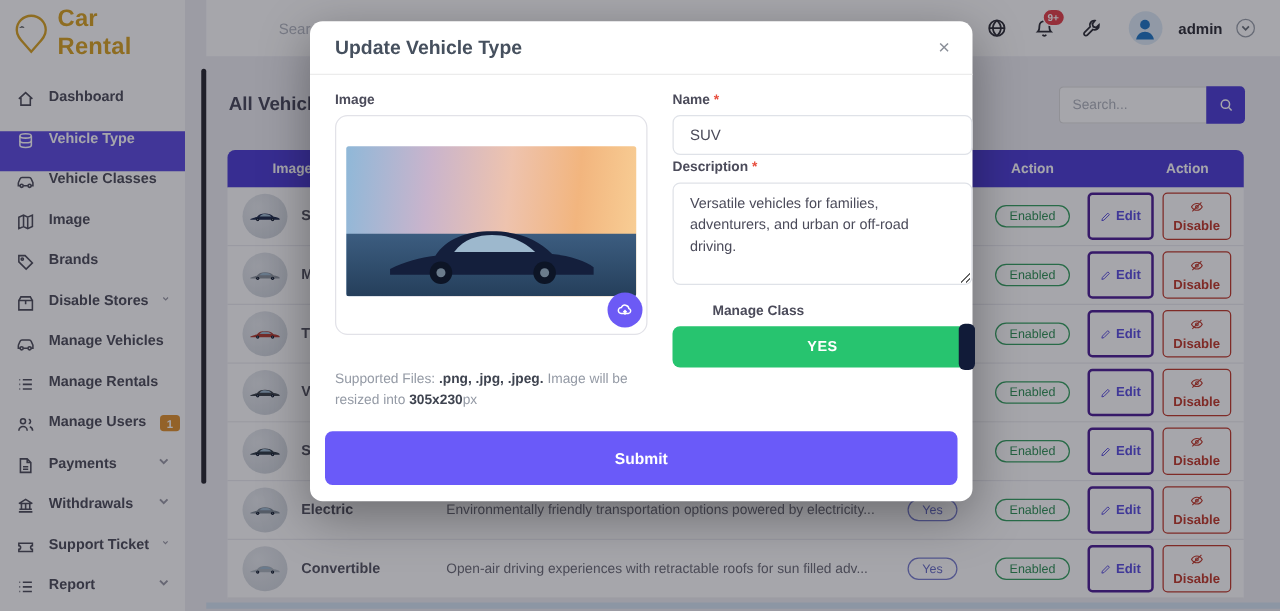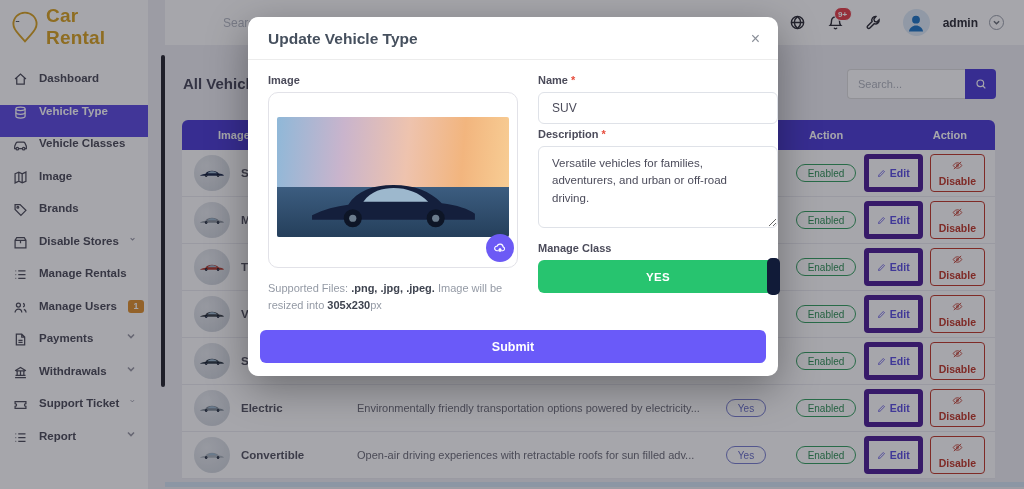--- a/index.html
+++ b/index.html
@@ -111,21 +111,21 @@
     justify-self:center; font-size:10px; padding:2.5px 11px; border-radius:10px; white-space:nowrap;
   }
   .pill-yes { border:1px solid #7a7fd0; color:#6a6fc8; }
   .pill-enabled { border:1px solid #35a15f; color:#2f9156; }
   .cell-action { display:flex; gap:7px; justify-content:flex-end; padding-right:10px; }
   .btn-edit, .btn-disable {
     display:flex; align-items:center; gap:4px; font-size:10.5px; font-weight:600;
     padding:4.5px 8px; border-radius:4px; background:transparent; cursor:pointer;
     font-family:"Liberation Sans", sans-serif;
   }
-  .btn-edit { border:5px solid #4c1d95; color:#5b4ee0; }
+  .btn-edit { border:2px solid #4c1d95; color:#5b4ee0; }
   .btn-edit svg { width:9px; height:9px; stroke:#5b4ee0; fill:none; stroke-width:1.6; }
   .btn-disable { border:1px solid #c0392b; color:#c0392b;flex-direction:column; }
   .btn-disable svg { width:11px; height:11px; stroke:#c0392b; fill:none; stroke-width:1.4; }
   .h-scrollbar {
     position:absolute; left:165px; right:0; bottom:2px; height:5px;
     background:#d6e5f4; z-index:3;
   }
 
   
   .overlay { position:absolute; inset:0; background:rgba(22,22,34,0.38); z-index:40; }
@@ -153,43 +153,43 @@
   .img-ground {
     position:absolute; left:0; right:0; bottom:0; height:42%;
     background:linear-gradient(#3c5d80,#253f5b);
   }
   .img-car { position:absolute; left:11%; bottom:6%; width:78%; }
   .upload-btn {
     position:absolute; right:3px; bottom:5px; width:28px; height:28px; border-radius:50%;
     background:#6c5af5; border:none; display:flex; align-items:center; justify-content:center; cursor:pointer;
   }
   .upload-btn svg { width:14px; height:14px; stroke:#fff; fill:none; stroke-width:1.5; }
-  .supported { margin-top:12px; font-size:11px; color:#949aa5; line-height:1.55; }
+  .supported { margin-top:27px; font-size:11px; color:#949aa5; line-height:1.55; }
   .supported b { color:#3f4450; }
   .text-input {
     width:100%; height:32px; border:1px solid #dfe2e8; border-radius:6px;
     padding:0 13px; font-size:12px; color:#4b4b5a; font-family:"Liberation Sans", sans-serif;
   }
   .textarea {
     width:100%; height:82px; border:1px solid #dfe2e8; border-radius:6px;
     padding:8px 13px; font-size:11.5px; line-height:1.5; color:#4b4b5a;
     font-family:"Liberation Sans", sans-serif; resize:vertical;
   }
-  .mc-label { margin-top:10px; }
+  .mc-label { margin-top:10px;margin-left:32px; }
   .toggle {
     position:relative; width:100%; height:33px; background:#27c46f; border-radius:6px;
     display:flex; align-items:center; justify-content:center; cursor:pointer;
   }
   .toggle-label { color:#fff; font-size:11.5px; font-weight:bold; letter-spacing:.4px; }
   .toggle-handle {
     position:absolute; right:-2px; top:-2px; width:13px; height:37px;
     background:#111b38; border-radius:5px;
   }
   .submit-btn {
-    display:block; margin:12px 12px 13px; width:506px; height:33px;
+    display:block; margin:12px 12px 13px; width:506px; height:43px;
     background:#6a5af9; color:#fff; border:none; border-radius:6px;
     font-size:12.5px; font-weight:600; cursor:pointer; font-family:"Liberation Sans", sans-serif;
   }
 </style>
 </head>
 <body>
 
 <svg width="0" height="0" style="position:absolute">
   <defs>
     <symbol id="ic-home" viewBox="0 0 18 18">
@@ -314,20 +314,29 @@
       <svg class="mi">
           <use href="#ic-tag"></use>
         </svg>
       <span>Brands</span>
     </div>
     <div class="menu-item">
       <svg class="mi">
           <use href="#ic-box"></use>
         </svg>
       <span>Disable Stores</span>
+      <svg class="chev">
+          <use href="#ic-chev-down"></use>
+        </svg>
+    </div>
+    <div class="menu-item">
+      <svg class="mi">
+          <use href="#ic-car"></use>
+        </svg>
+      <span>Manage Vehicles</span>
       <svg class="chev">
           <use href="#ic-chev-down"></use>
         </svg>
     </div>
     <div class="menu-item">
       <svg class="mi">
           <use href="#ic-list"></use>
         </svg>
       <span>Manage Rentals</span>
       <svg class="chev">

